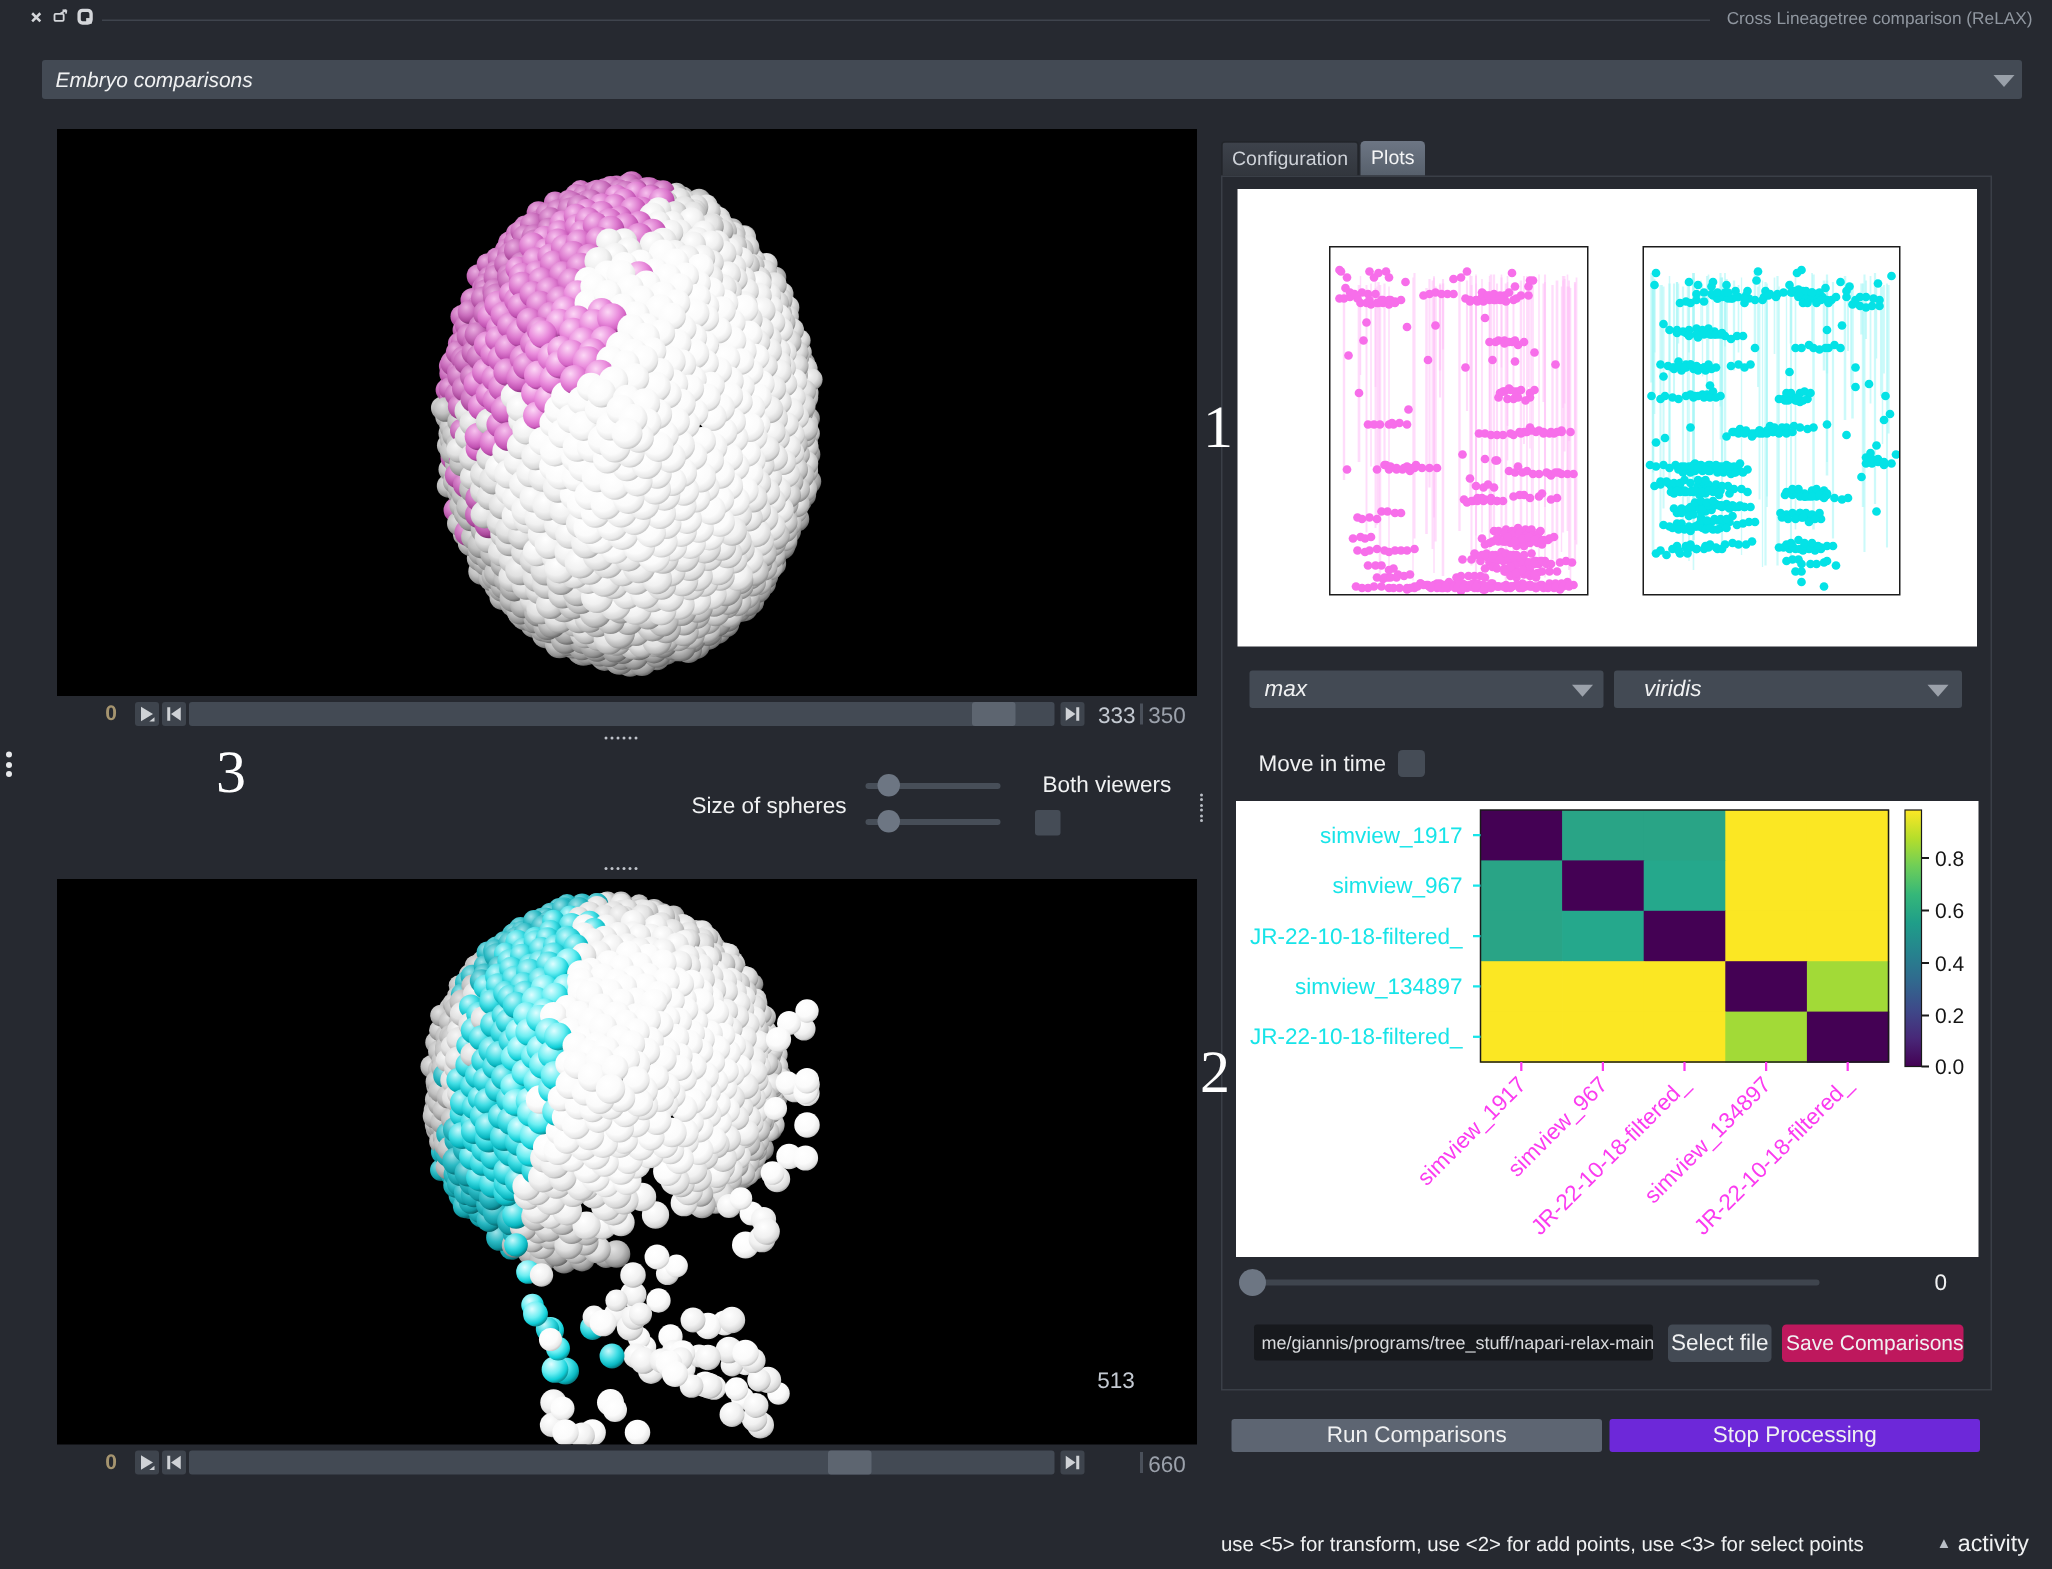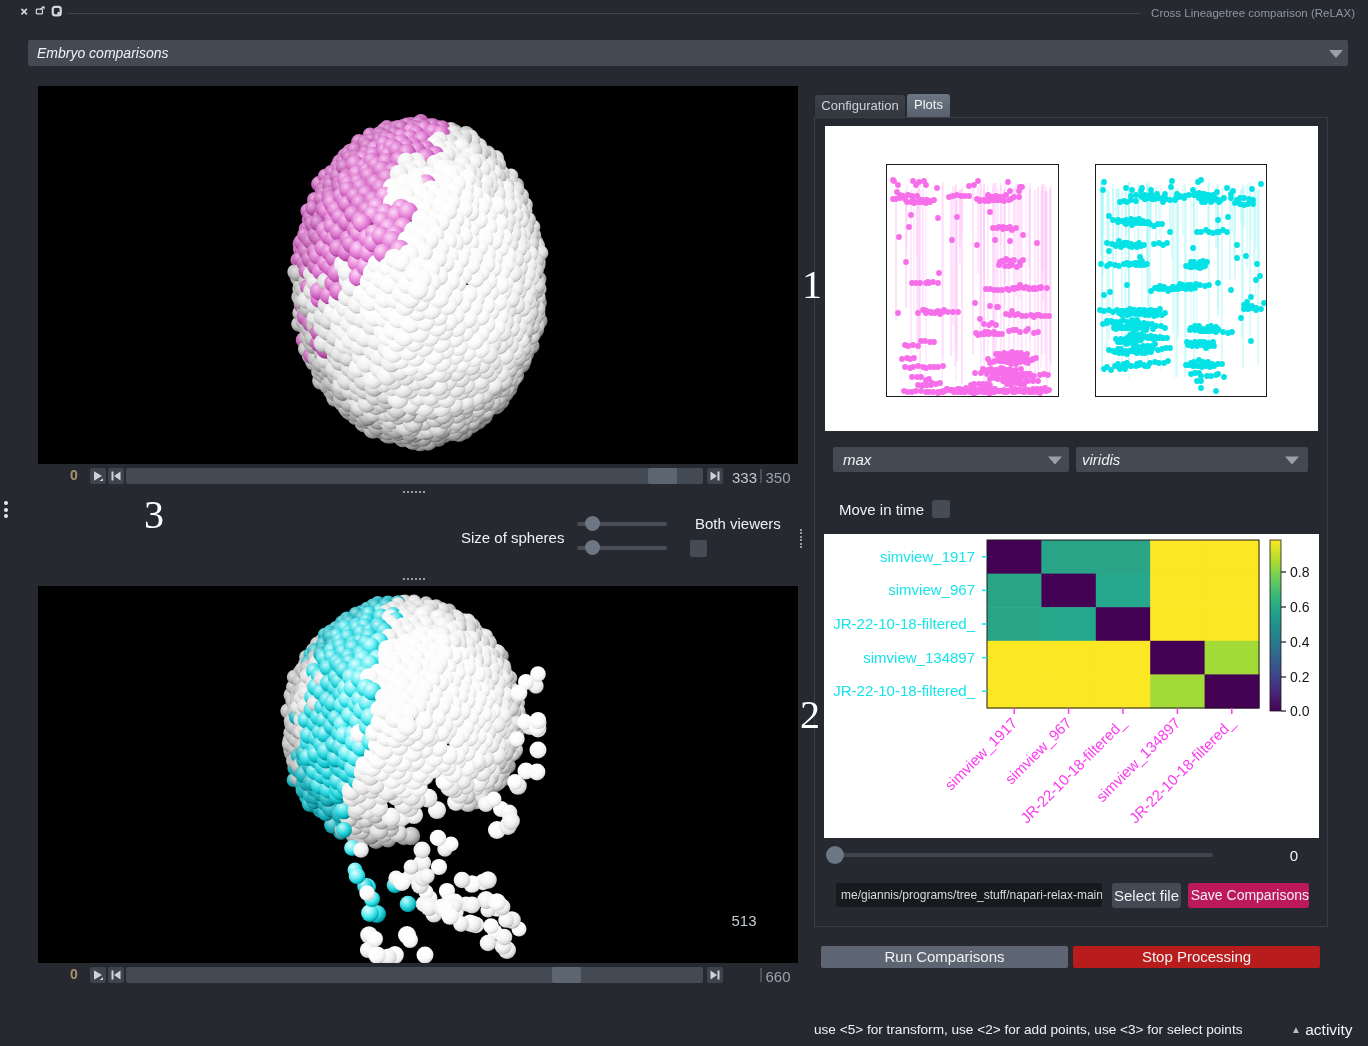--- a/index.html
+++ b/index.html
@@ -3109,21 +3109,21 @@
       <circle cx="135" cy="125" r="2.9" fill="#04e2e6"></circle>
       <circle cx="13" cy="86" r="2.9" fill="#04e2e6"></circle>
       <circle cx="141" cy="80" r="2.9" fill="#04e2e6"></circle>
     </svg>
 </div>
 
 <div class="combo" style="left:833px;top:447px;width:236px;height:25px;font-size:15px;line-height:25px;padding-left:10px">max</div>
 <svg class="abs" style="left:1047px;top:456px" width="16" height="9">
     <path d="M1 0.5 L15 0.5 L8 8.5 Z" fill="#9ba1aa"></path>
   </svg>
-<div class="combo" style="left:1076px;top:447px;width:232px;height:25px;font-size:15px;line-height:25px;padding-left:6px">viridis</div>
+<div class="combo" style="left:1076px;top:447px;width:232px;height:25px;font-size:15px;line-height:25px;padding-left:20px">viridis</div>
 <svg class="abs" style="left:1284px;top:456px" width="16" height="9">
     <path d="M1 0.5 L15 0.5 L8 8.5 Z" fill="#9ba1aa"></path>
   </svg>
 
 <div class="abs txt" style="left:839px;top:501px;font-size:15px">Move in time</div>
 <div class="cbox" style="left:932px;top:500px;width:18px;height:18px;border-radius:3px"></div>
 
 <div class="abs" style="left:824px;top:534px;width:495px;height:304px;background:#fff">
 <svg width="495" height="304" style="position:absolute;left:0;top:0">
       <rect x="163.0" y="6.0" width="54.9" height="34.1" fill="#440154"></rect>
@@ -3202,19 +3202,19 @@
 
 <div class="abs" style="left:834px;top:853px;width:379px;height:4px;background:#3f454e;border-radius:2px"></div>
 <div class="abs" style="left:826px;top:846px;width:18px;height:18px;border-radius:50%;background:#6d7683"></div>
 <div class="abs txt" style="left:1282px;top:847px;width:16px;font-size:15px;text-align:right">0</div>
 
 <div class="abs" style="left:836px;top:883px;width:266px;height:24px;background:#17191d;border-radius:2px;color:#d8dadd;font-size:12px;line-height:24px;padding-left:5px;white-space:nowrap;overflow:hidden">me/giannis/programs/tree_stuff/napari-relax-main</div>
 <div class="abs" style="left:1112px;top:883px;width:69px;height:25px;background:#434a54;border-radius:3px;color:#f0f1f2;font-size:15px;text-align:center;line-height:25px">Select file</div>
 <div class="abs" style="left:1188px;top:883px;width:121px;height:25px;background:#be185d;border-radius:3px;color:#f0f1f2;font-size:14px;text-align:right;line-height:25px">Save Comparisons</div>
 
 <div class="abs" style="left:821px;top:946px;width:247px;height:22px;background:#5d6572;border-radius:2px;color:#f0f1f2;font-size:15px;text-align:center;line-height:22px">Run Comparisons</div>
-<div class="abs" style="left:1073px;top:946px;width:247px;height:22px;background:#b91c1c;border-radius:2px;color:#f0f1f2;font-size:15px;text-align:center;line-height:22px">Stop Processing</div>
+<div class="abs" style="left:1073px;top:946px;width:247px;height:22px;background:#6d28d9;border-radius:2px;color:#f0f1f2;font-size:15px;text-align:center;line-height:22px">Stop Processing</div>
 
 <div class="abs txt" style="left:814px;top:1022px;font-size:13.6px">use &lt;5&gt; for transform, use &lt;2&gt; for add points, use &lt;3&gt; for select points</div>
 <div class="abs txt" style="left:1291px;top:1021px;font-size:15.5px"><span style="font-size:10px;vertical-align:2px;color:#b9bec6">▲</span> activity</div>
 
 <div class="ann" style="left:802px;top:261px;font-size:40px">1</div>
 <div class="ann" style="left:800px;top:691px;font-size:40px">2</div>
 
 </body></html>

